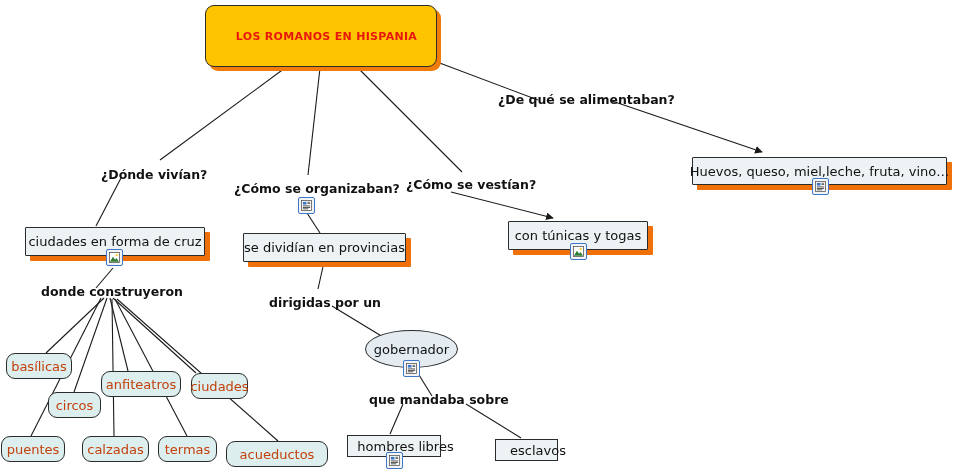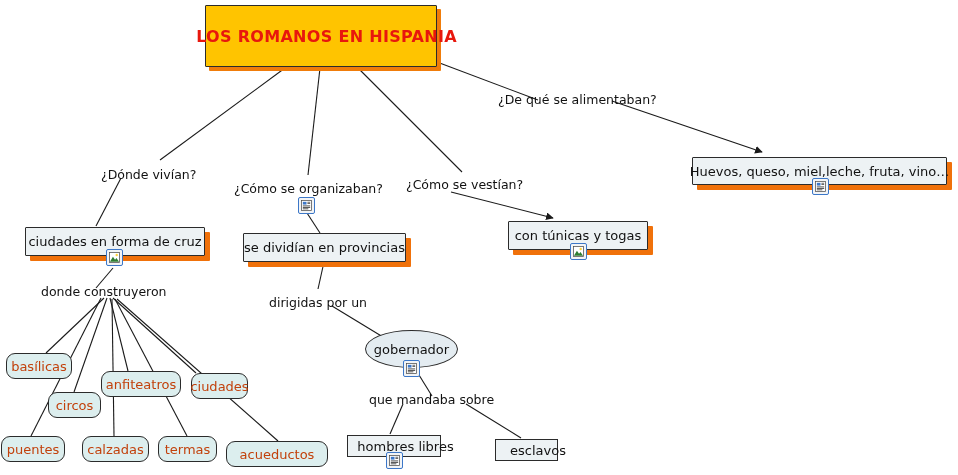--- a/index.html
+++ b/index.html
@@ -32,24 +32,24 @@
     box-sizing: border-box;
     display: flex;
     align-items: center;
     justify-content: center;
     white-space: nowrap;
   }
   
   .node-root {
     background: #FFC400;
     border: 1.6px solid #2b2b2b;
-    border-radius: 1px;
+    border-radius: 9px;
     color: #E8170D;
     font-weight: bold;
-    font-size: 16px;
+    font-size: 11px;
     letter-spacing: 0.3px;
     box-shadow: 4px 4px 0 0 #F07C0A;
     padding-left: 11px;
   }
   
   .node-blue {
     background: #EDF2F4;
     border: 1.5px solid #2b2b2b;
     border-radius: 1px;
     color: #111111;
@@ -81,20 +81,21 @@
     color: #111111;
     font-size: 13px;
   }
   
   .link-label {
     position: absolute;
     font-size: 12.5px;
     color: #111111;
     white-space: nowrap;
     background: transparent;
+    font-weight: bold;
   }
   
   .badge {
     position: absolute;
     width: 17px;
     height: 17px;
     box-sizing: border-box;
     border: 1.4px solid #3C77C8;
     background: #F2F4F6;
     border-radius: 2px;

